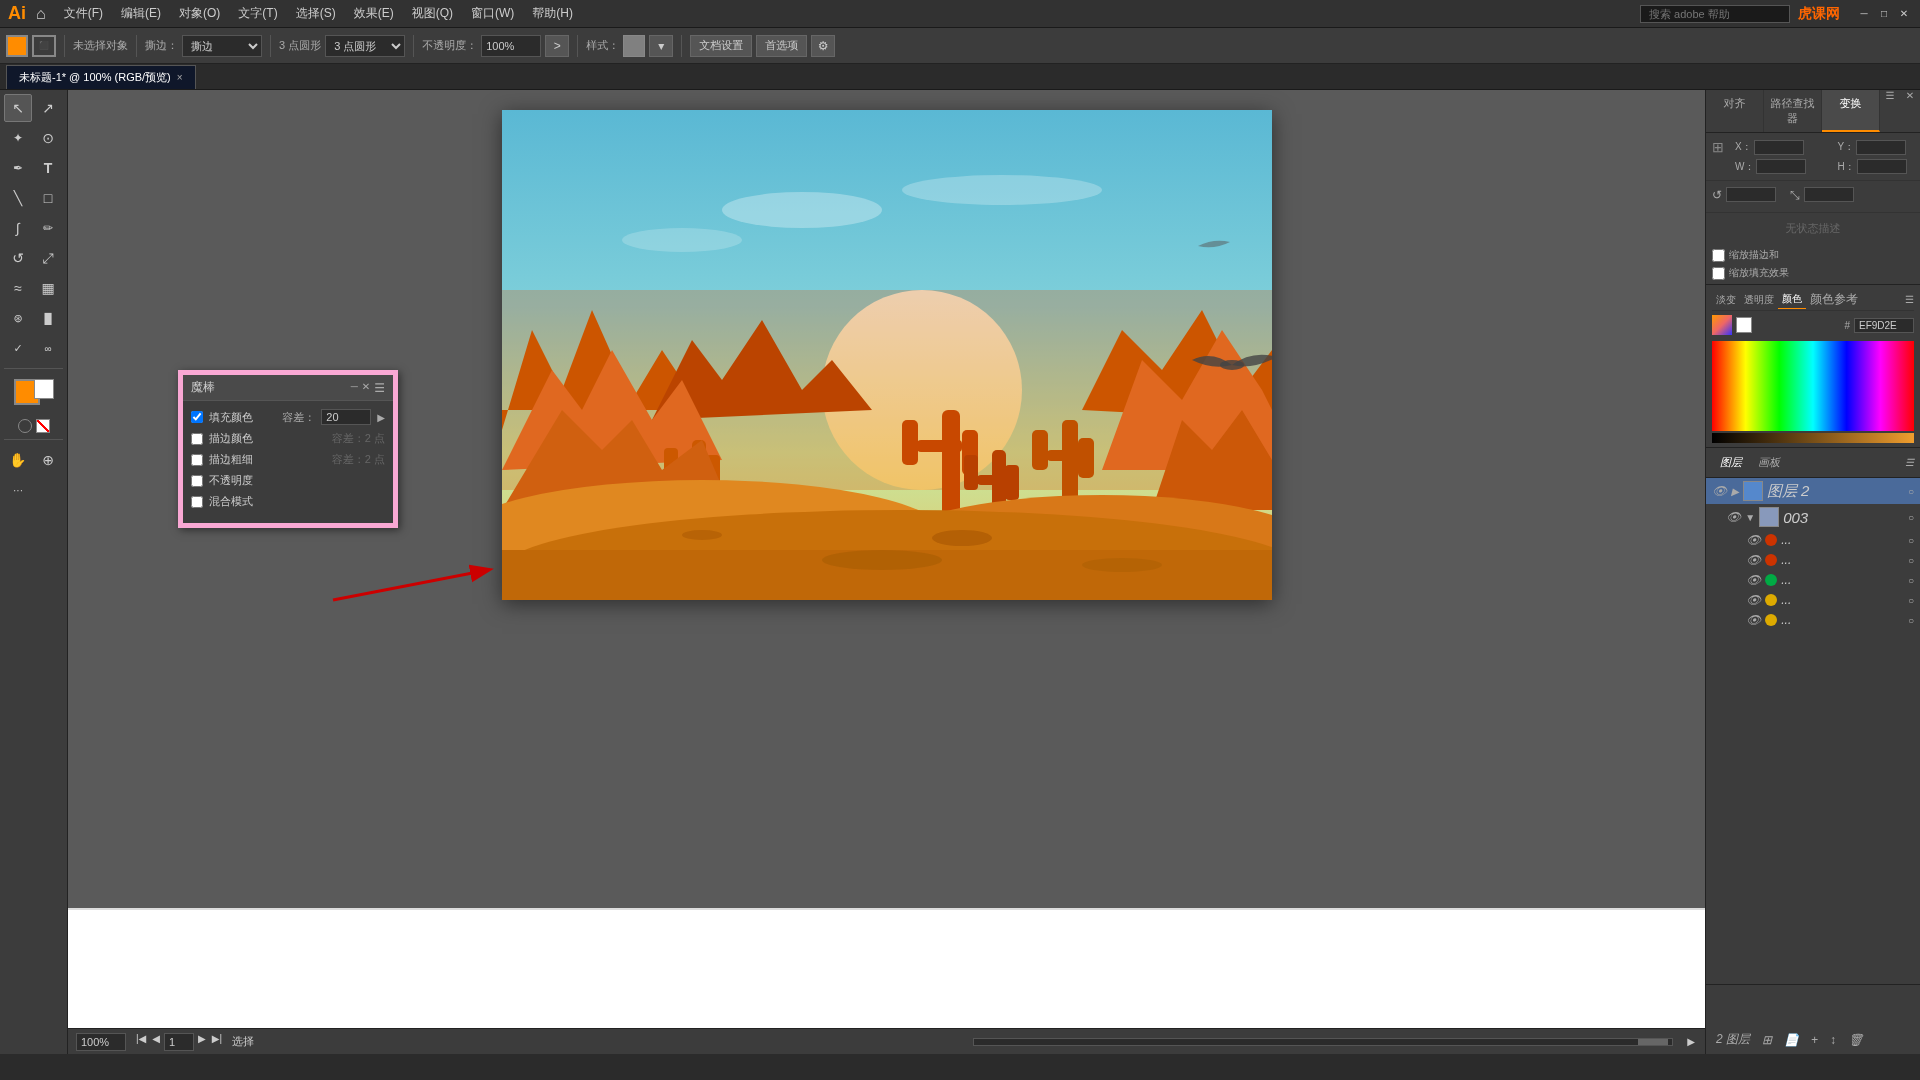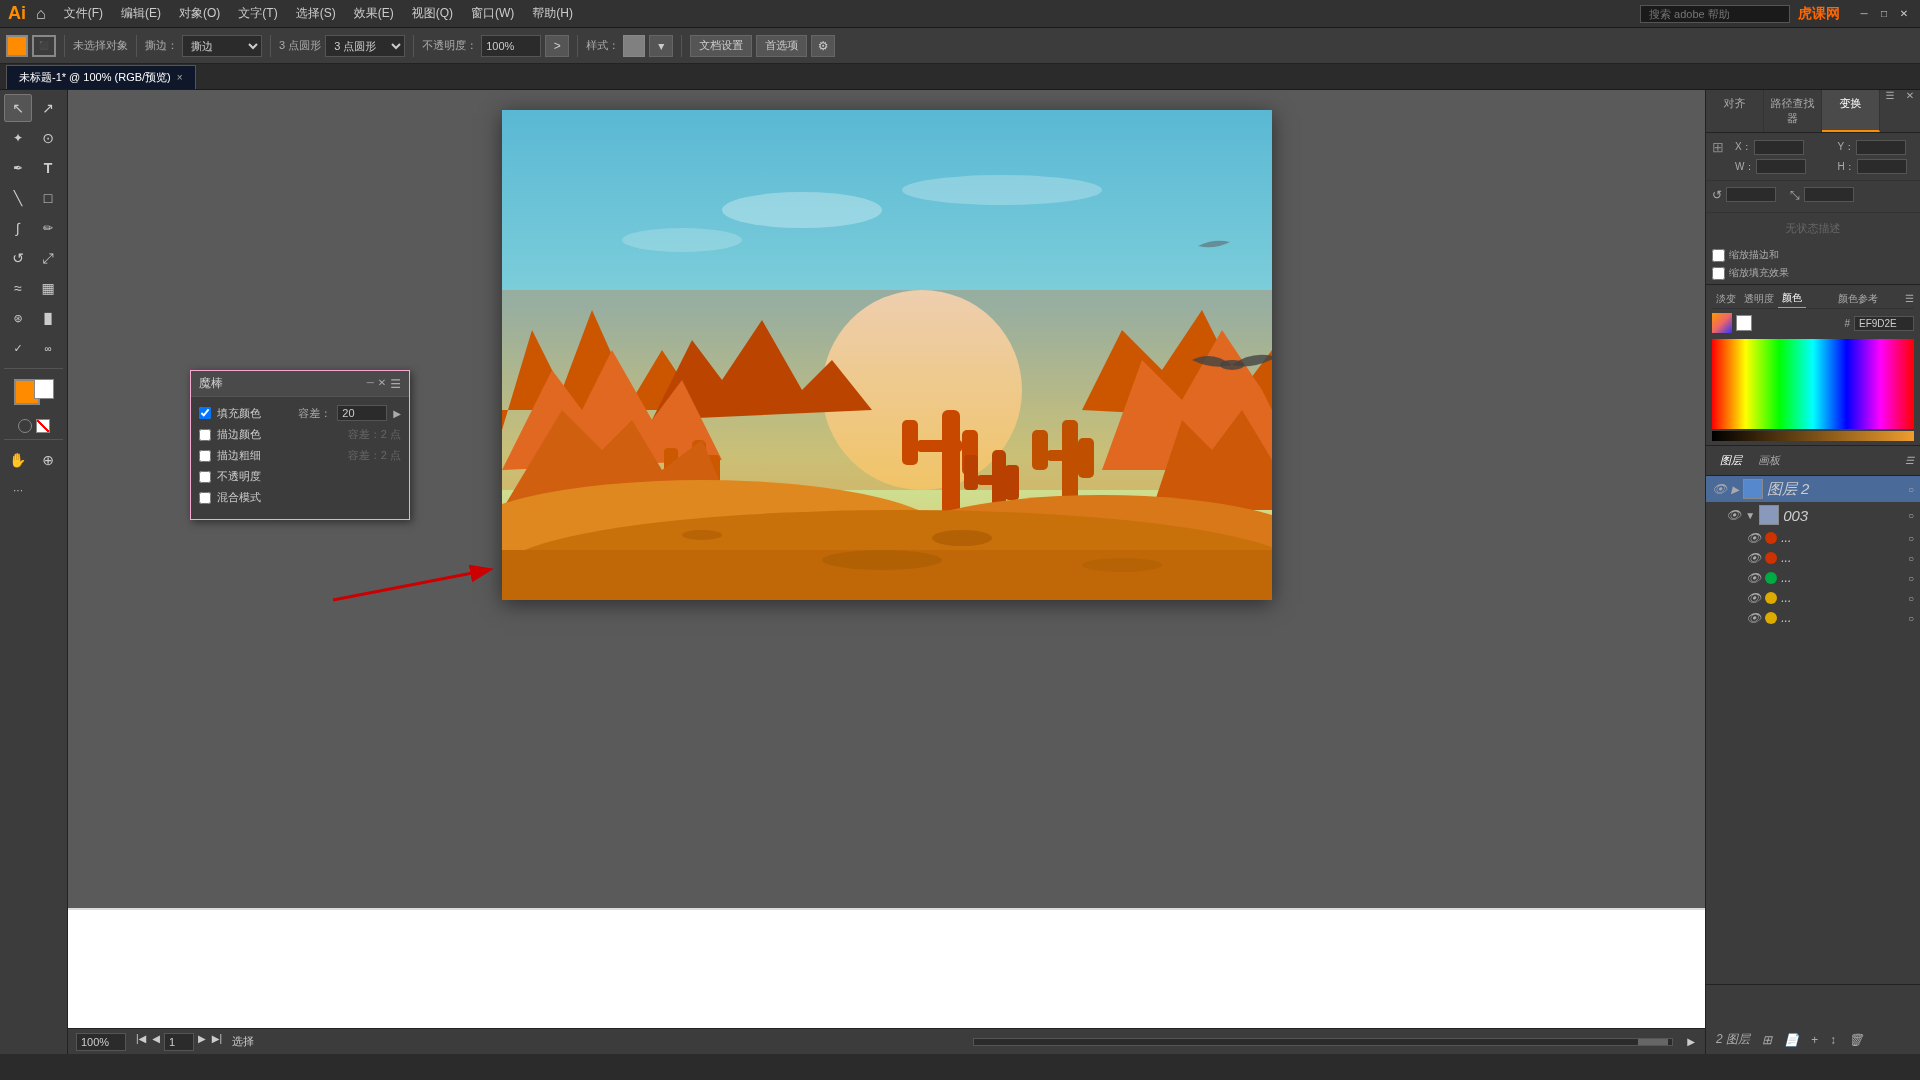--- a/index.html
+++ b/index.html
@@ -66,22 +66,22 @@
       flex: 1; background: #5a5a5a; overflow: hidden; position: relative;
       display: flex; flex-direction: column;
     }
     #canvas-wrapper {
       flex: 1; display: flex; align-items: flex-start; justify-content: center;
       padding: 20px; position: relative; overflow: hidden;
     }
 
     
     #magic-wand-panel {
-      position: absolute; left: 122px; top: 280px;
-      width: 220px; background: #3c3c3c; border: 1px solid #f9a8d4;
+      position: absolute; left: 110px; top: 280px;
+      width: 220px; background: #3c3c3c; border: 5px solid #f9a8d4;
       z-index: 10; box-shadow: 2px 2px 8px rgba(0,0,0,0.5);
     }
     .panel-titlebar {
       background: #4a4a4a; padding: 4px 8px; display: flex; align-items: center; justify-content: space-between;
       border-bottom: 1px solid #555;
     }
     .panel-title { color: #ccc; font-size: 12px; }
     .panel-btns { display: flex; gap: 4px; }
     .panel-btn { color: #aaa; font-size: 10px; cursor: pointer; }
     .panel-content { padding: 8px; }
@@ -497,21 +497,21 @@
         <input type="checkbox" style="">
         <span style="color:#aaa;font-size:10px;">缩放填充效果</span>
       </div>
     </div>
 
     <div style="border-top:1px solid #222;padding:4px 6px;">
       <div style="display:flex;align-items:center;border-bottom:1px solid #333;margin-bottom:4px;">
         <span style="color:#aaa;font-size:10px;padding:2px 4px;cursor:pointer;">淡变</span>
         <span style="color:#aaa;font-size:10px;padding:2px 4px;cursor:pointer;">透明度</span>
         <span style="color:#fff;font-size:10px;padding:2px 4px;border-bottom:1px solid #ff8c00;cursor:pointer;">颜色</span>
-        <span style="color:#aaa;font-size:10px;padding:2px 4px;cursor:pointer;margin-left:28px;">颜色参考</span>
+        <span style="color:#aaa;font-size:12px;padding:2px 4px;cursor:pointer;">颜色参考</span>
         <span style="margin-left:auto;color:#aaa;font-size:10px;cursor:pointer;">☰</span>
       </div>
 
       <div style="display:flex;align-items:center;gap:4px;margin-bottom:6px;">
         <div style="width:20px;height:20px;background:linear-gradient(135deg,#f90,#e66,#33f);cursor:pointer;"></div>
         <div style="width:16px;height:16px;background:#fff;border:1px solid #888;cursor:pointer;"></div>
         <span style="color:#aaa;font-size:10px;margin-left:auto;">#</span>
         <input style="background: rgb(43, 43, 43); border: 1px solid rgb(85, 85, 85); color: rgb(204, 204, 204); width: 60px; padding: 1px 4px; font-size: 10px;" value="EF9D2E">
       </div>
 

